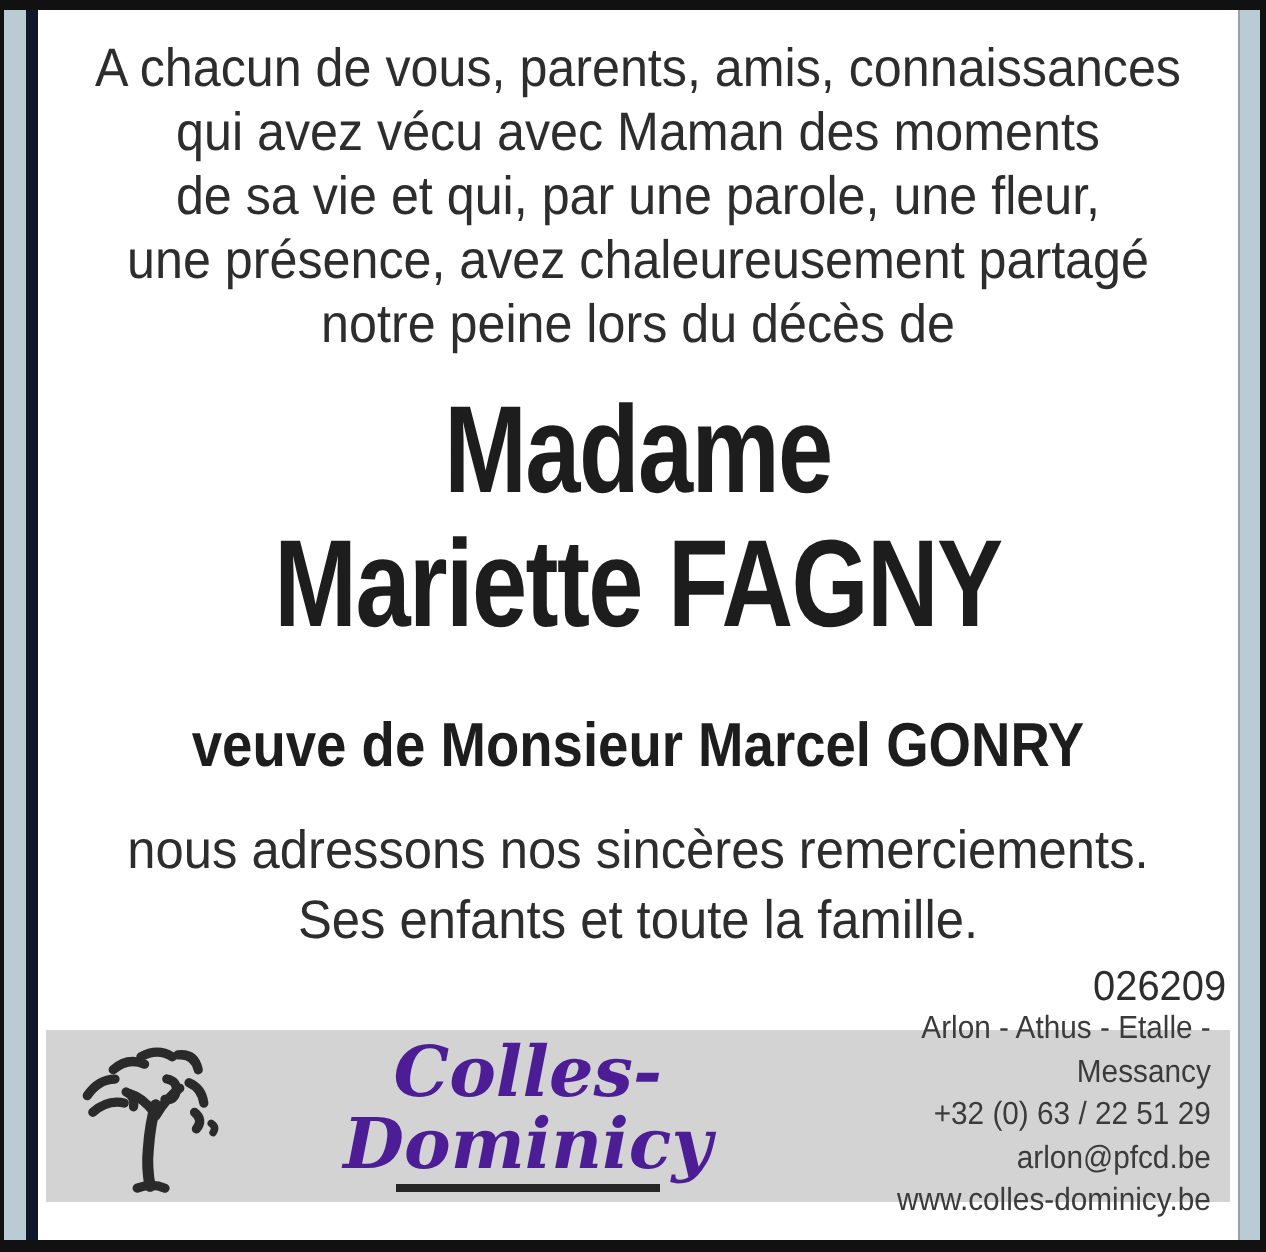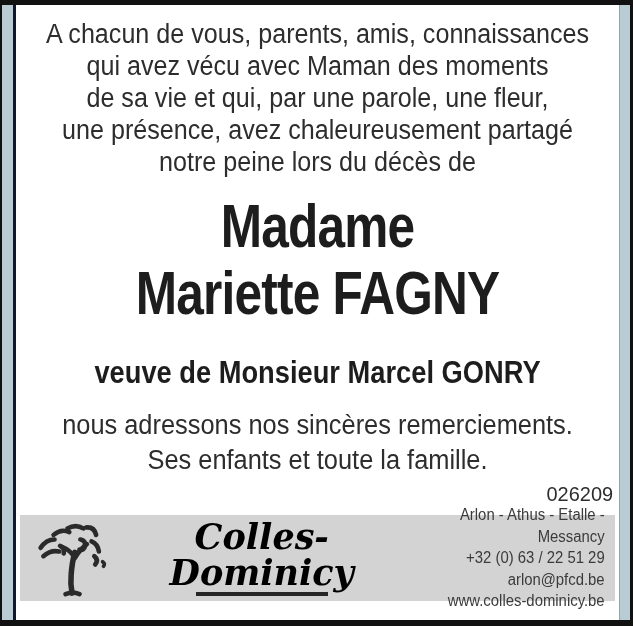--- a/index.html
+++ b/index.html
@@ -19,21 +19,21 @@
   .bar.bottom { height: 6px; }
 
   .middle { flex: 1 1 auto; display: flex; min-height: 0; }
   .strip { flex: 0 0 auto; background: var(--edge-blue, #b9ccd4); }
   .strip.left  { width: 13px; border-left: 2px solid var(--frame-black, #101010); }
   .strip.right { width: 13px; border-right: 3px solid var(--frame-black, #101010); }
 
   .content {
     flex: 1 1 auto;
     background: #ffffff;
-    border-left: 3px solid #0f172a;
+    border-left: 6px solid #0f172a;
     border-right: 1px solid #97a2a8;
     padding: 0 4px;
     overflow: hidden;
   }
 
   .lines { white-space: pre-line; }
 
   .opening {
     margin-top: 13px;
     text-align: center;
@@ -90,21 +90,21 @@
 
   .banner {
     margin-top: 9px;
     height: 86px;
     background: var(--footer-gray, #d3d3d3);
     display: flex;
     align-items: center;
     padding: 0 8px 0 10px;
   }
   .tree { flex: 0 0 auto; width: 74px; height: 78px; margin-left: 6px; }
-  .brand { margin-left: 12px; text-align: center; color: #000000; }
+  .brand { margin-left: 12px; text-align: center; color: #4c1d95; }
   .brand-name {
     font-family: "DejaVu Serif", serif;
     font-style: italic;
     font-weight: bold;
     font-size: 35px;
     line-height: 36px;
     letter-spacing: 0px;
   }
   .brand-rule {
     width: 132px;

